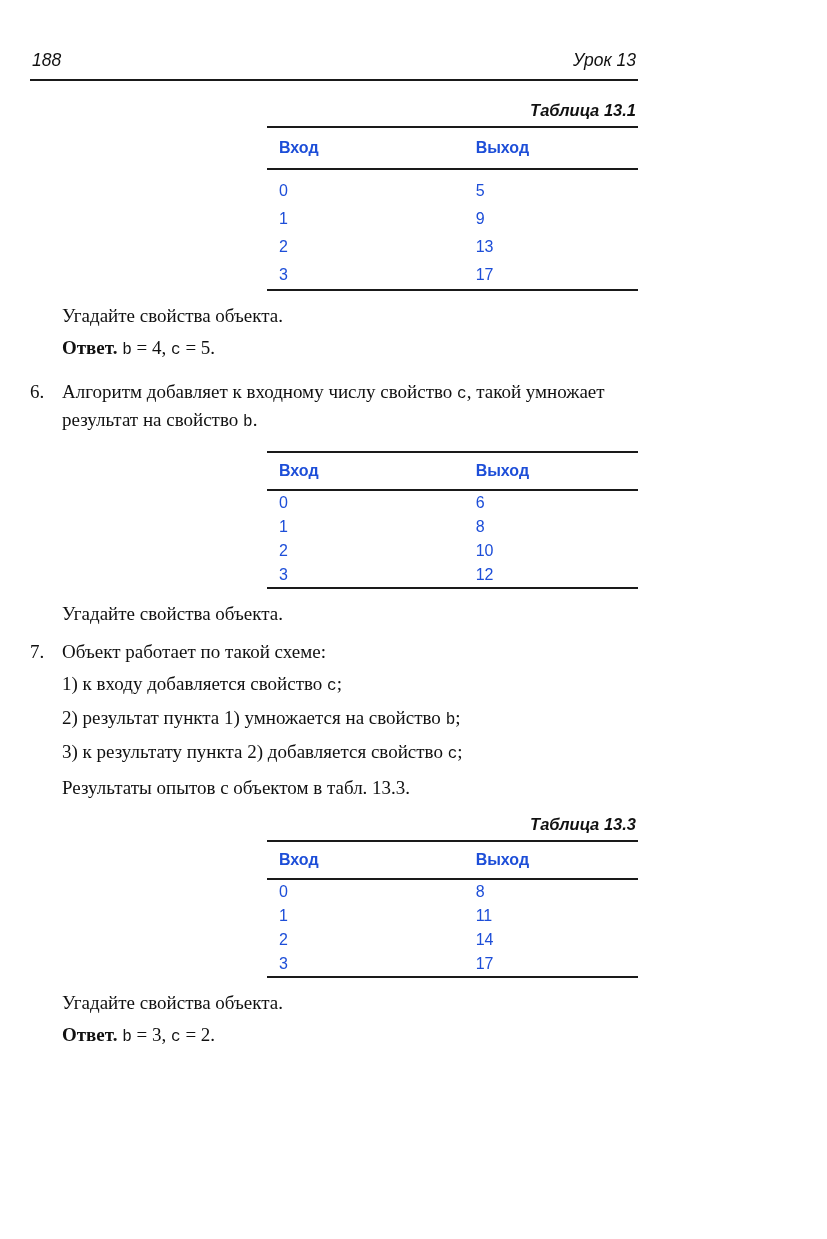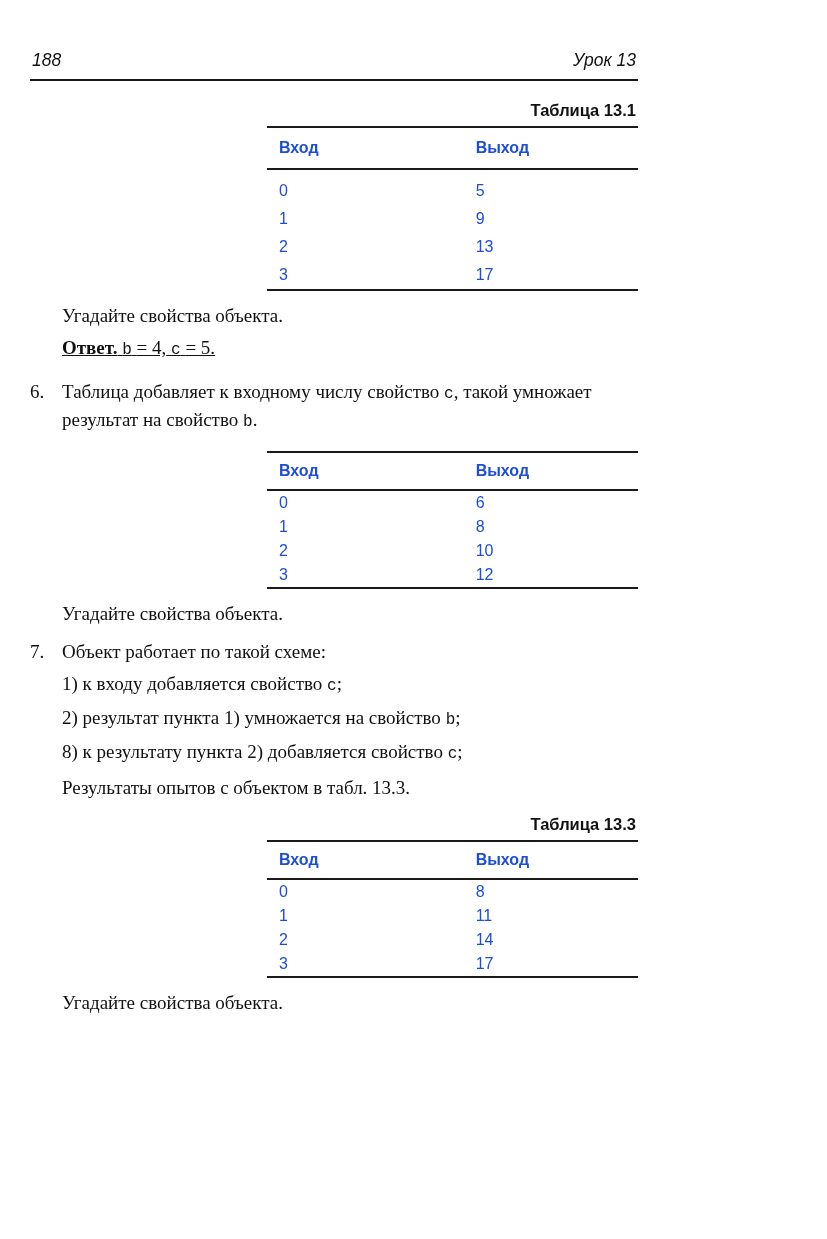--- a/index.html
+++ b/index.html
@@ -27,20 +27,21 @@
   .content { padding: 0 30px; }
 
   .table-block { width: 371px; margin-left: auto; margin-right: 0; }
   .tb-1 { margin-top: 20px; }
   .tb-2 { margin-top: 16px; }
   .tb-3 { margin-top: 14px; }
   .table-caption {
     text-align: right;
     font-family: "Liberation Sans", sans-serif;
     font-weight: bold;
+    font-style: italic;
     font-size: 16.5px;
     margin-bottom: 6px;
     padding-right: 2px;
   }
   .data-table {
     width: 100%;
     border-collapse: collapse;
     font-family: "Liberation Sans", sans-serif;
     font-size: 16px;
     color: #1d4ed8;
@@ -54,21 +55,21 @@
   }
   .data-table th:first-child { width: 53%; }
   .data-table td { padding: 3px 0 3px 12px; }
   .data-table tbody tr:last-child td { border-bottom: 2px solid #1a1a1a; }
   .loose th { padding: 11px 0 11px 12px; }
   .loose td { padding: 5px 0 5px 12px; }
   .loose tbody tr:first-child td { padding-top: 12px; }
 
   .para { font-size: 19px; line-height: 26px; margin: 16px 0 0 32px; }
   .guess   { margin-top: 12px; }
-  .answer  { margin-top: 6px; text-decoration: underline; }
+  .answer  { margin-top: 6px; }
   .results { margin-top: 8px; }
   .intro   { margin-top: 0; }
   .step    { margin-top: 6px; }
   .item {
     position: relative;
     margin-left: 32px;
     margin-top: 12px;
     font-size: 19px;
     line-height: 26px;
   }
@@ -118,21 +119,21 @@
         </tbody>
       </table>
     </div>
 
     <p class="para guess">Угадайте свойства объекта.</p>
 
     <p class="para answer"><span class="bold">Ответ.</span> <span class="mono">b</span> <span>= 4,</span> <span class="mono">c</span> <span>= 5.</span></p>
 
     <div class="item">
       <span class="item-num">6.</span>
-      <p class="para"><span>Таблица добавляет к входному числу свойство</span> <span class="mono">c</span><span>, такой умножает результат на свойство</span> <span class="mono">b</span><span>.</span></p>
+      <p class="para"><span>Алгоритм добавляет к входному числу свойство</span> <span class="mono">c</span><span>, такой умножает результат на свойство</span> <span class="mono">b</span><span>.</span></p>
     </div>
 
     <div class="table-block tb-2">
       <table class="data-table">
         <thead>
           <tr>
             <th>Вход</th>
             <th>Выход</th>
           </tr>
         </thead>
@@ -158,21 +159,21 @@
     </div>
 
     <p class="para guess">Угадайте свойства объекта.</p>
 
 
     <div class="item">
       <span class="item-num">7.</span>
       <p class="para intro">Объект работает по такой схеме:</p>
       <p class="para step"><span>1) к входу добавляется свойство</span> <span class="mono">c</span><span>;</span></p>
       <p class="para step"><span>2) результат пункта 1) умножается на свойство</span> <span class="mono">b</span><span>;</span></p>
-      <p class="para step"><span>8) к результату пункта 2) добавляется свойство</span> <span class="mono">c</span><span>;</span></p>
+      <p class="para step"><span>3) к результату пункта 2) добавляется свойство</span> <span class="mono">c</span><span>;</span></p>
       <p class="para results">Результаты опытов с объектом в табл. 13.3.</p>
     </div>
 
     <div class="table-block tb-3">
       <div class="table-caption">Таблица 13.3</div>
       <table class="data-table">
         <thead>
           <tr>
             <th>Вход</th>
             <th>Выход</th>
@@ -194,15 +195,16 @@
           <tr>
               <td>3</td>
               <td>17</td>
             </tr>
         </tbody>
       </table>
     </div>
 
     <p class="para guess">Угадайте свойства объекта.</p>
 
+    <p class="para answer"><span class="bold">Ответ.</span> <span class="mono">b</span> <span>= 3,</span> <span class="mono">c</span> <span>= 2.</span></p>
 
   </div>
 </div>
 
 </body></html>

